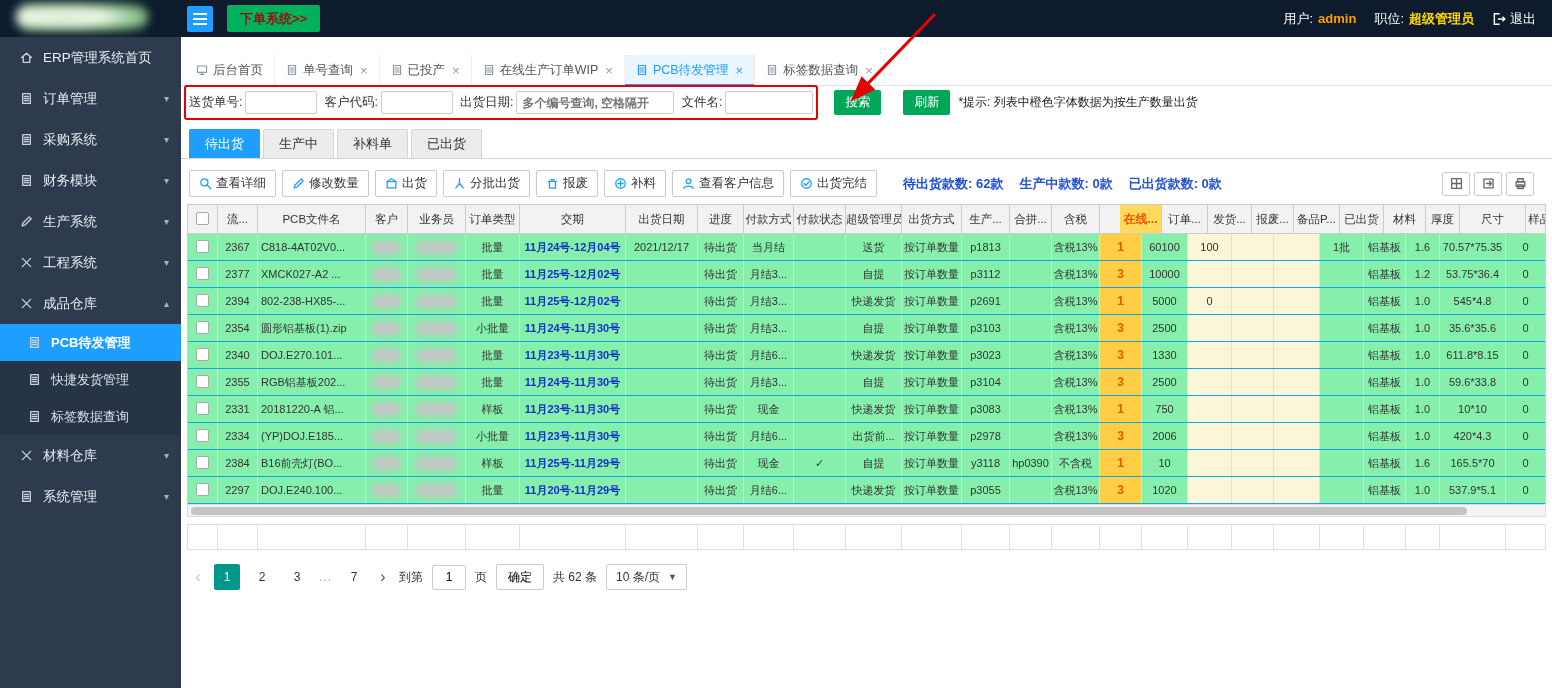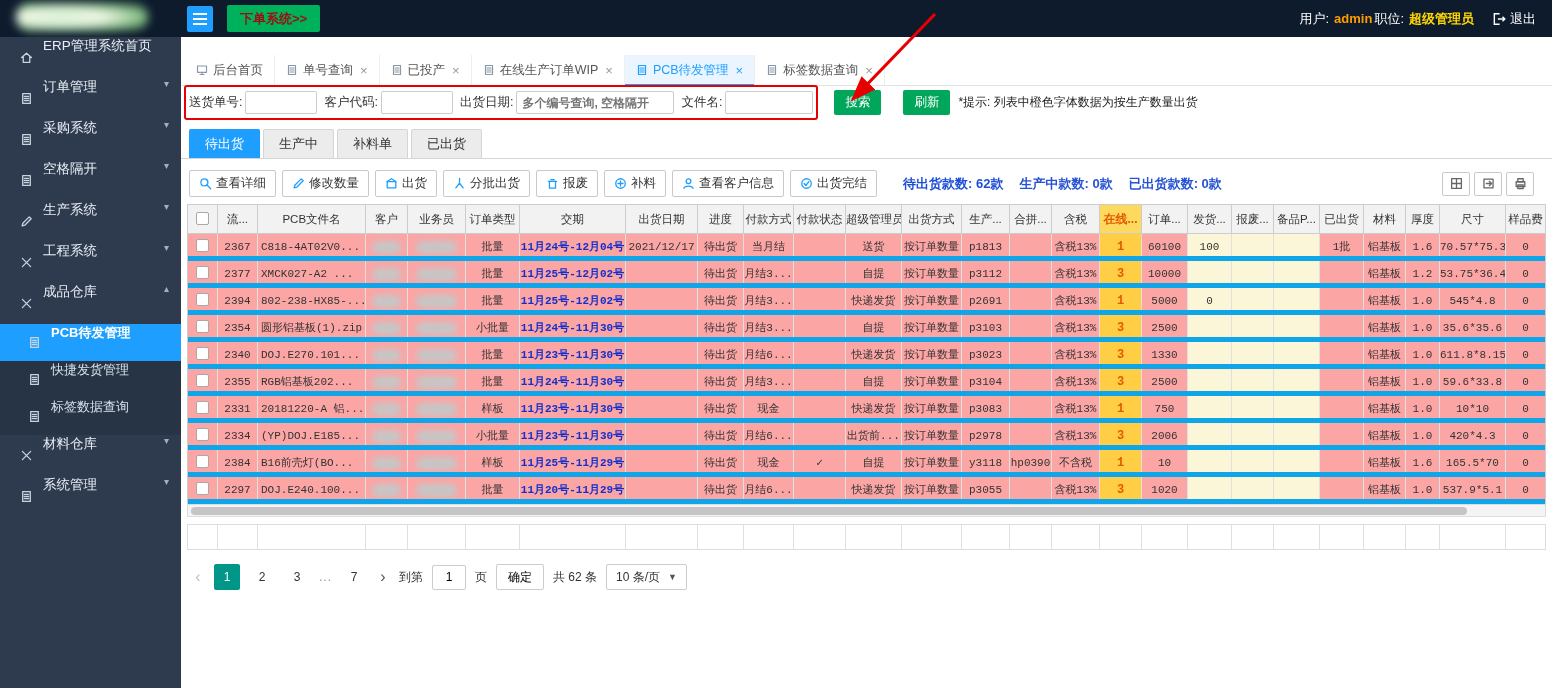--- a/index.html
+++ b/index.html
@@ -9,28 +9,28 @@
   
   .topbar{position:absolute;left:0;top:0;width:1552px;height:37px;background:#0d1b2d;display:flex;align-items:center;z-index:3;}
   .logo-area{width:181px;height:37px;position:relative;overflow:hidden;flex-shrink:0;}
   .logo-blur{position:absolute;left:16px;top:3px;width:132px;height:28px;border-radius:14px;
      background:radial-gradient(ellipse at 35% 50%,#cdeccd 0%,#f2f9ea 35%,#7cb87c 70%,rgba(40,70,40,0) 100%);filter:blur(5px);}
   .hamburger{width:26px;height:26px;margin-left:6px;background:#1e9fff;border:none;border-radius:2px;display:flex;flex-direction:column;justify-content:center;align-items:center;gap:3px;cursor:pointer;}
   .hamburger b{display:block;width:14px;height:2px;background:#fff;}
   .order-sys-btn{margin-left:14px;height:27px;padding:0 13px;background:#00b15c;color:#9c0f0f;border:none;border-radius:2px;font-weight:bold;font-size:13px;cursor:pointer;}
   .topbar-right{margin-left:auto;display:flex;align-items:center;padding-right:16px;color:#fff;font-size:13px;}
   .topbar-right .lbl{margin-right:5px;}
-  .user-value{color:#ff9c00;font-weight:bold;margin-right:2px;}
+  .user-value{color:#ff9c00;font-weight:bold;margin-right:18px;}
   .role-value{color:#ffd800;font-weight:bold;margin-right:18px;}
   .logout{display:flex;align-items:center;gap:4px;cursor:pointer;color:#fff;}
   .logout svg{width:14px;height:14px;stroke:#fff;fill:none;stroke-width:1.2;}
 
   
   .sidebar{position:absolute;left:0;top:37px;bottom:0;width:181px;background:#2e3b4e;z-index:2;}
-  .sb-item{height:41px;display:flex;gap:10px;padding:0 12px 0 20px;color:#e8eef5;font-size:13.5px;cursor:pointer;}
+  .sb-item{height:41px;display:flex;align-items:center;gap:10px;padding:0 12px 0 20px;color:#e8eef5;font-size:13.5px;cursor:pointer;}
   .sb-item .arrow{margin-left:auto;font-size:10px;color:#9fb0c3;}
   .sb-sub{height:37px;background:#273445;padding-left:28px;font-size:13px;color:#d7e0ea;}
   .sb-sub.active{background:#1e9fff;color:#fff;font-weight:bold;}
   .ic{display:inline-flex;align-items:center;}
   .ic svg{width:13px;height:13px;stroke:#c9d4e0;fill:none;stroke-width:1.2;stroke-linecap:round;stroke-linejoin:round;}
 
   
   .main{position:absolute;left:181px;top:37px;right:0;bottom:0;background:#fff;overflow:hidden;}
 
   .tabbar{margin-top:18px;height:31px;display:flex;align-items:stretch;border-bottom:1px solid #e3e3e3;padding-left:4px;}
@@ -64,22 +64,22 @@
   .stat.orange{color:#1d4ed8;}
   .stat.blue{color:#2653d4;}
   .right-icons{margin-left:auto;display:flex;gap:4px;padding-right:10px;}
   .icon-btn{width:28px;height:24px;border:1px solid #c9c9c9;background:#fff;display:flex;align-items:center;justify-content:center;border-radius:2px;cursor:pointer;}
   .icon-btn .ic svg{stroke:#666;width:13px;height:13px;}
 
   
   .grid{margin:0 6px;border:1px solid #ccc;border-bottom:none;overflow:hidden;}
   .g-head{display:flex;background:#f2f2f2;border-bottom:1px solid #ccc;}
   .g-head .cell{line-height:28px;height:28px;border-right:1px solid #ccc;font-size:11.5px;color:#333;background:#f2f2f2;}
-  .g-head .cell.amber{background:#ffd95e;}
-  .g-row{display:flex;height:27px;border-bottom:5px solid #0ea5e9;background:#fca5a5;font-family:Liberation Mono, monospace;}
+  .g-head .cell.amber{background:#ffd95e;margin-left:20px;}
+  .g-row{display:flex;height:27px;border-bottom:1px solid #0ea5e9;background:#86efac;}
   .cell{flex-shrink:0;line-height:27px;text-align:center;border-right:1px solid #e0e0e0;overflow:hidden;white-space:nowrap;font-size:11px;}
   .cell.left{text-align:left;padding:0 3px;}
   .cell.date{color:#1330cc;font-weight:bold;}
   .cell.amber{background:#ffce45;color:#e25a00;font-weight:bold;font-size:12px;}
   .cell.pale{background:#fcf6d9;}
   .chk{display:inline-block;width:13px;height:13px;border:1px solid #a8a8a8;background:#fff;border-radius:2px;vertical-align:middle;margin-top:-3px;}
   .blur-b{display:block;width:72%;height:13px;margin:7px auto 0;background:#c6c6c6;border-radius:6px;filter:blur(3px);}
 
   .hscroll{height:13px;margin:0 6px;background:#f4f4f4;border:1px solid #ddd;position:relative;}
   .hthumb{position:absolute;left:3px;top:2px;height:8px;width:94%;background:#c5c5c5;border-radius:4px;}
@@ -167,21 +167,21 @@
   </div>
   <div class="sb-item  ">
     <span class="ic">
           <svg viewBox="0 0 12 12">
             <rect x="2.5" y="1.5" width="7" height="9"></rect>
             <line x1="4" y1="4" x2="8" y2="4"></line>
             <line x1="4" y1="6" x2="8" y2="6"></line>
             <line x1="4" y1="8" x2="8" y2="8"></line>
           </svg>
         </span>
-    <span>空格隔开</span>
+    <span>财务模块</span>
     <span class="arrow">▾</span>
   </div>
   <div class="sb-item  ">
     <span class="ic">
           <svg viewBox="0 0 12 12">
             <path d="M2 10 L2.6 7.6 L8.5 1.7 L10.3 3.5 L4.4 9.4 Z"></path>
           </svg>
         </span>
     <span>生产系统</span>
     <span class="arrow">▾</span>

